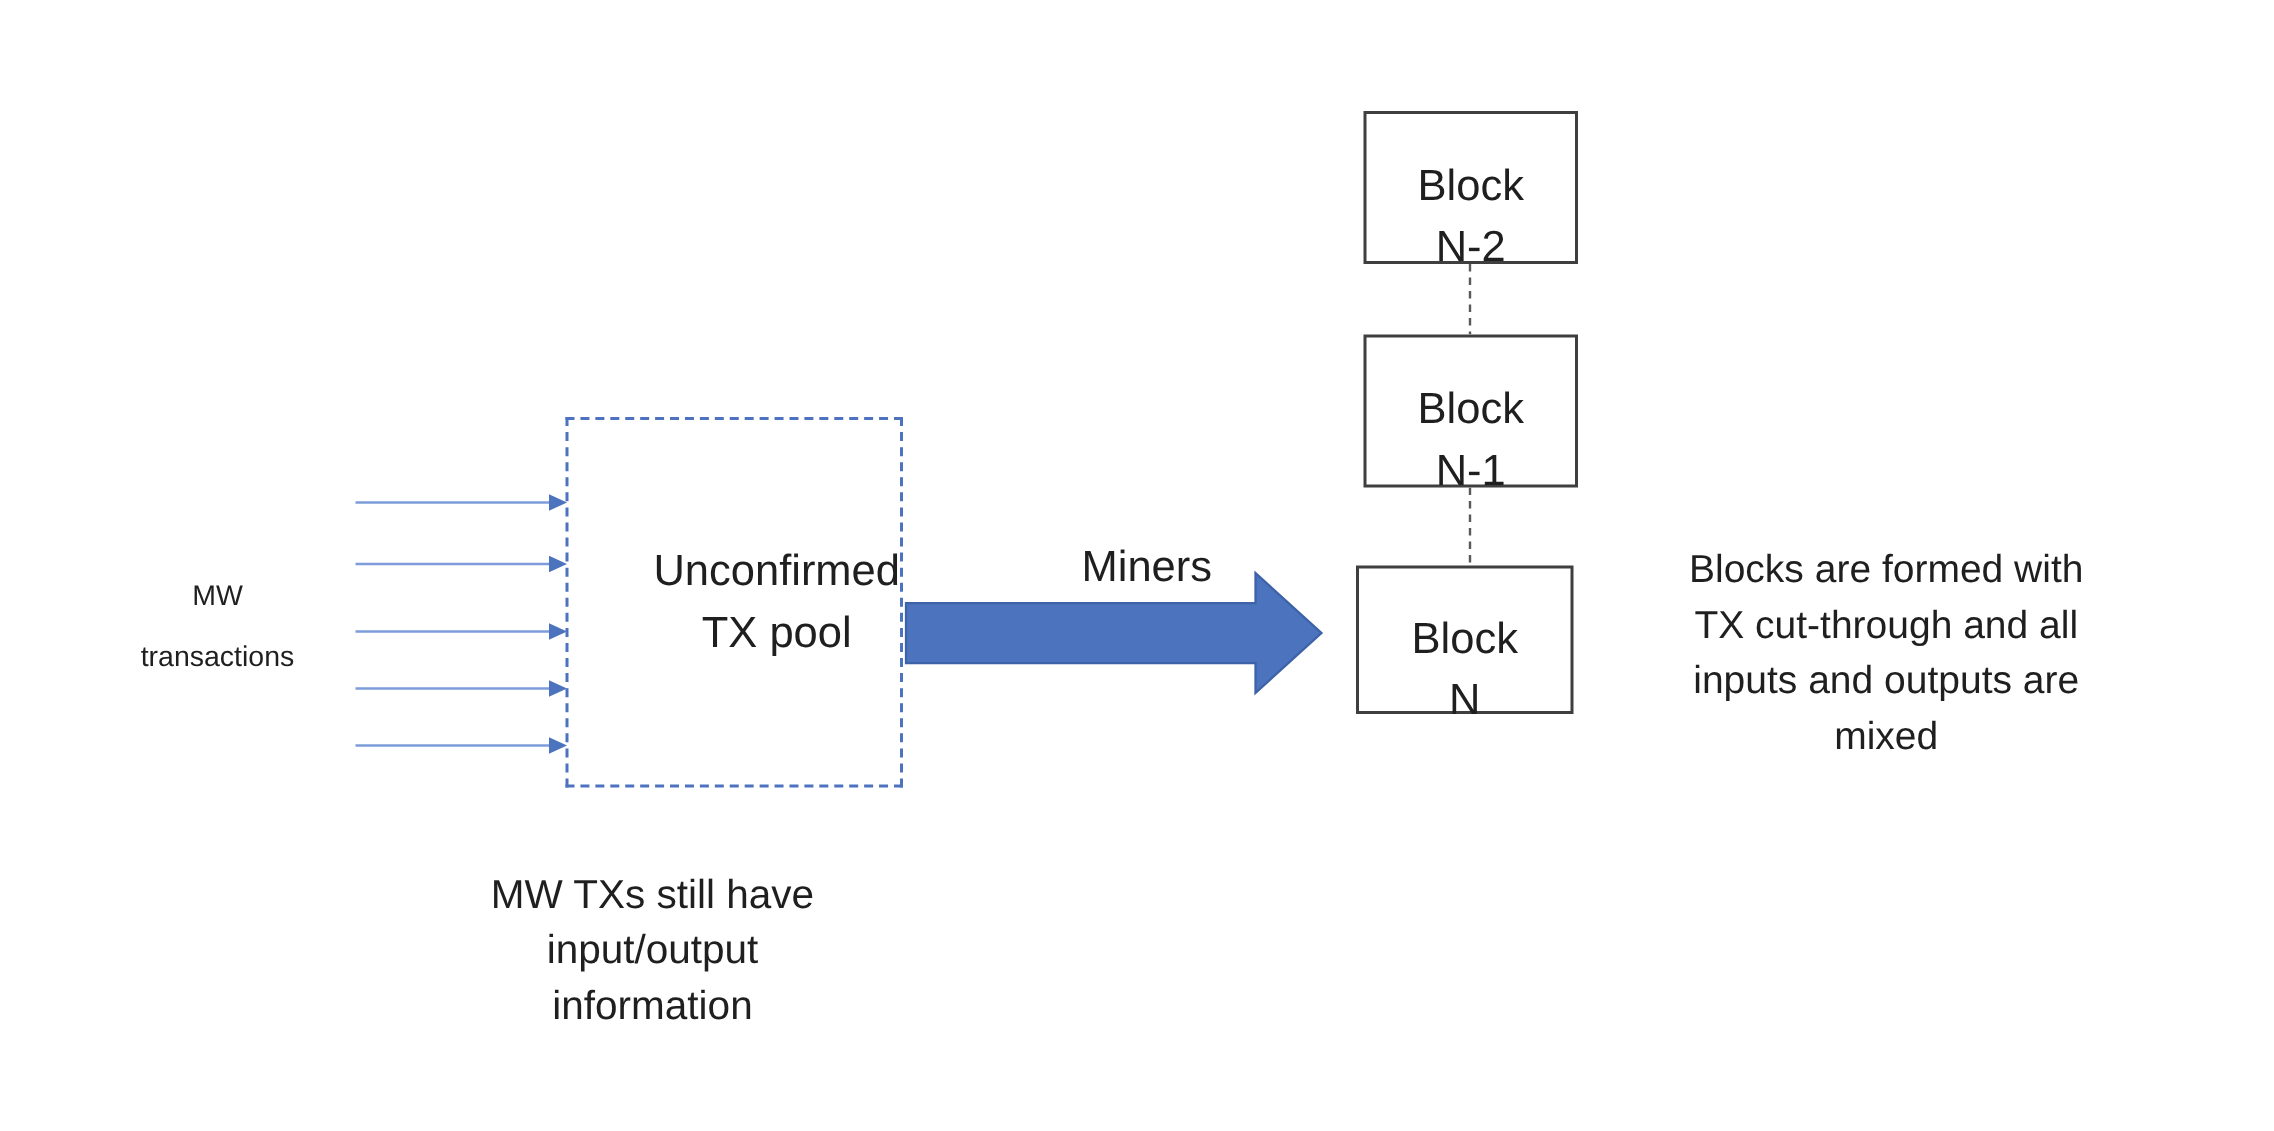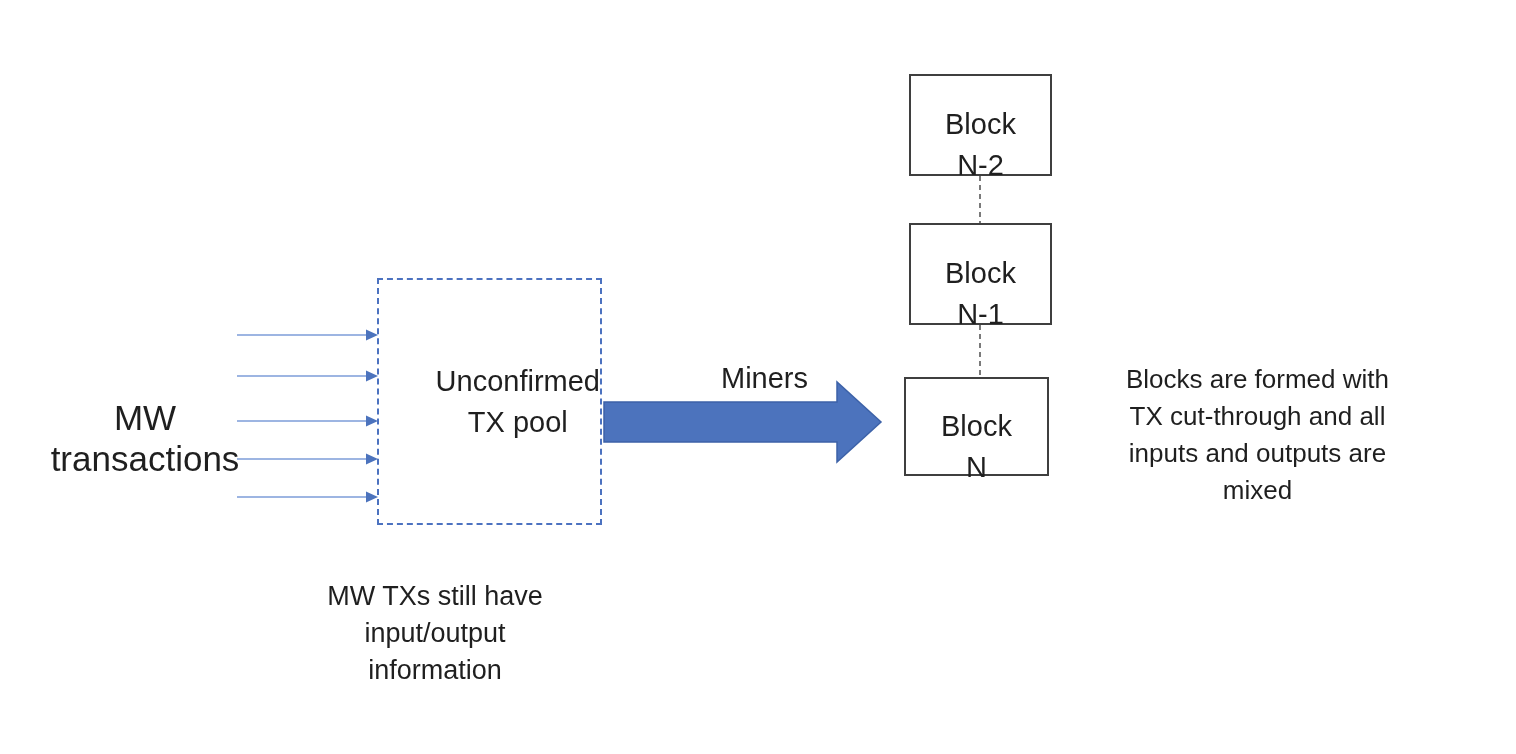--- a/index.html
+++ b/index.html
@@ -23,23 +23,22 @@
   }
   .label {
     position: absolute;
     white-space: pre-line;
     text-align: center;
   }
   .left-label {
     left: 30px;
     top: 377px;
     width: 230px;
-    font-size: 35px;
+    font-size: 19px;
     line-height: 41px;
-    margin-top: 20px;
   }
   .miners-label {
     left: 682px;
     top: 337px;
     width: 165px;
     font-size: 29px;
     line-height: 41px;
     margin-top: 21px;
   }
   .pool-box {

